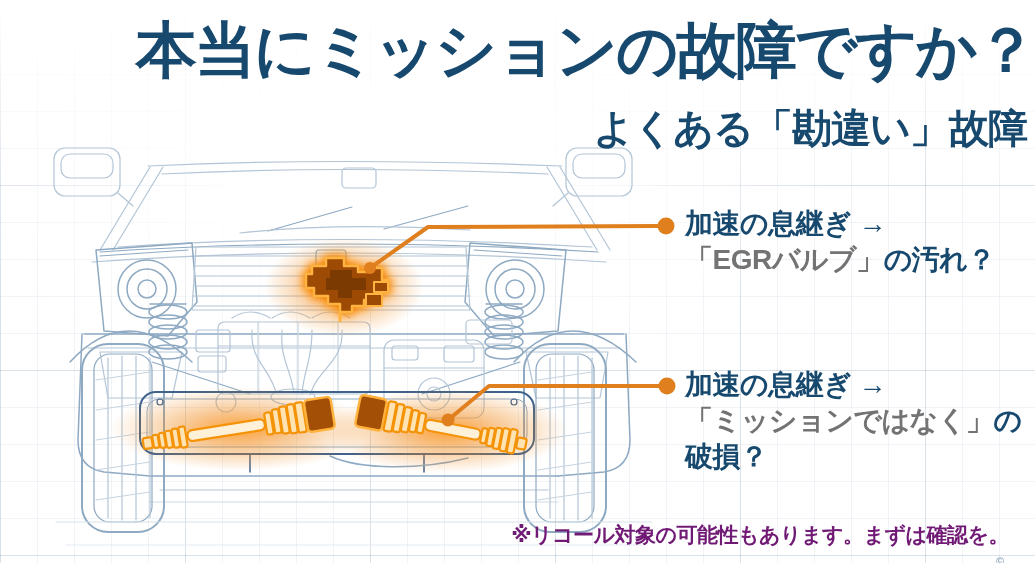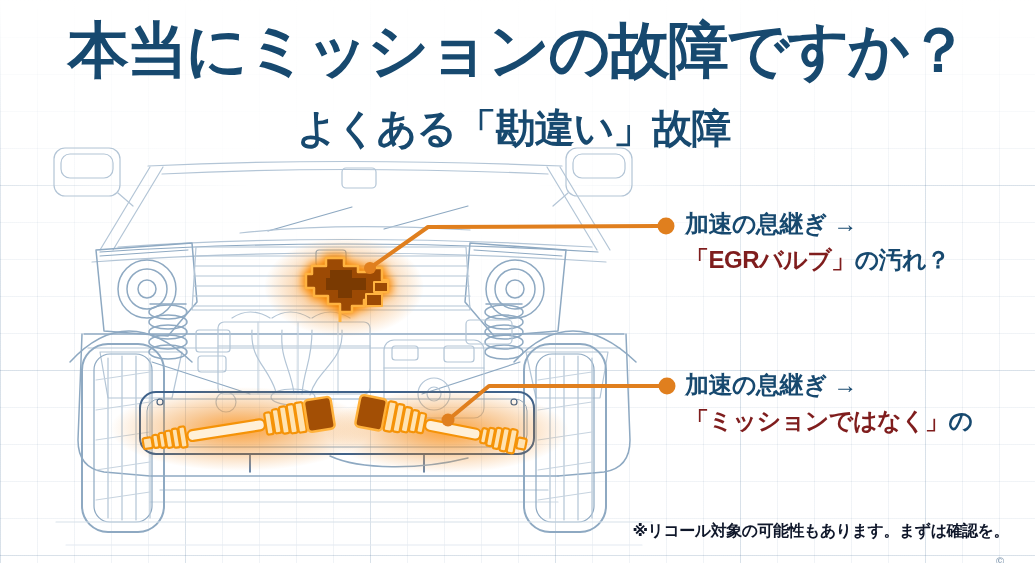--- a/index.html
+++ b/index.html
@@ -18,40 +18,40 @@
     background-size:185px 185px,185px 185px,37px 37px,37px 37px;
   }
   .bg-fade{
     position:absolute;inset:0;
     background:
       radial-gradient(ellipse 55% 45% at 38% 32%, #ffffff 25%, rgba(255,255,255,0) 78%),
       linear-gradient(to bottom, #ffffff 0%, rgba(255,255,255,0.55) 18%, rgba(255,255,255,0) 32%);
   }
   svg.layer{position:absolute;left:0;top:0;}
   .title{
-    position:absolute;left:0;right:0;top:18px;text-align:center;
+    position:absolute;left:0;right:0;top:18px;text-align:right;
     font-size:61px;font-weight:900;color:#17496f;letter-spacing:-2px;line-height:1.05;
     white-space:nowrap;
   }
   .subtitle{
-    position:absolute;left:0;right:8px;top:101px;text-align:center;
+    position:absolute;left:0;right:8px;top:101px;text-align:right;
     font-size:40px;font-weight:900;color:#17496f;letter-spacing:-1px;
     white-space:nowrap;
   }
   .callout{
     position:absolute;left:685px;color:#17496f;
-    font-size:24px;font-weight:800;line-height:36px;letter-spacing:-0.5px;
-    white-space:nowrap;
-  }
-  .callout .hl{color:#7f1d1d;}
+    font-size:28px;font-weight:800;line-height:36px;letter-spacing:-0.5px;
+    white-space:nowrap;
+  }
+  .callout .hl{color:#737373;}
   #callout-egr{top:206px;}
   #callout-shaft{top:367px;}
   .footnote{
     position:absolute;right:26px;top:521px;
-    font-size:16px;font-weight:800;color:#0f172a;letter-spacing:-0.5px;
+    font-size:21px;font-weight:800;color:#701a75;letter-spacing:-0.5px;
     white-space:nowrap;
   }
   .credit{
     position:absolute;right:20px;top:555px;
     font-size:11px;font-weight:700;color:#93a7bb;white-space:nowrap;
   }
 </style>
 </head>
 <body>
 
@@ -270,17 +270,18 @@
   <div class="subtitle">よくある「勘違い」故障</div>
 
   <div class="callout" id="callout-egr">
     <div>加速の息継ぎ →</div>
     <div><span class="hl">「EGRバルブ」</span><span>の汚れ？</span></div>
   </div>
 
   <div class="callout" id="callout-shaft">
     <div>加速の息継ぎ →</div>
     <div><span class="hl">「ミッションではなく」</span><span>の</span></div>
+    <div>破損？</div>
   </div>
 
   <div class="footnote">※リコール対象の可能性もあります。まずは確認を。</div>
   <div class="credit">©…</div>
 </div>
 
 </body></html>

